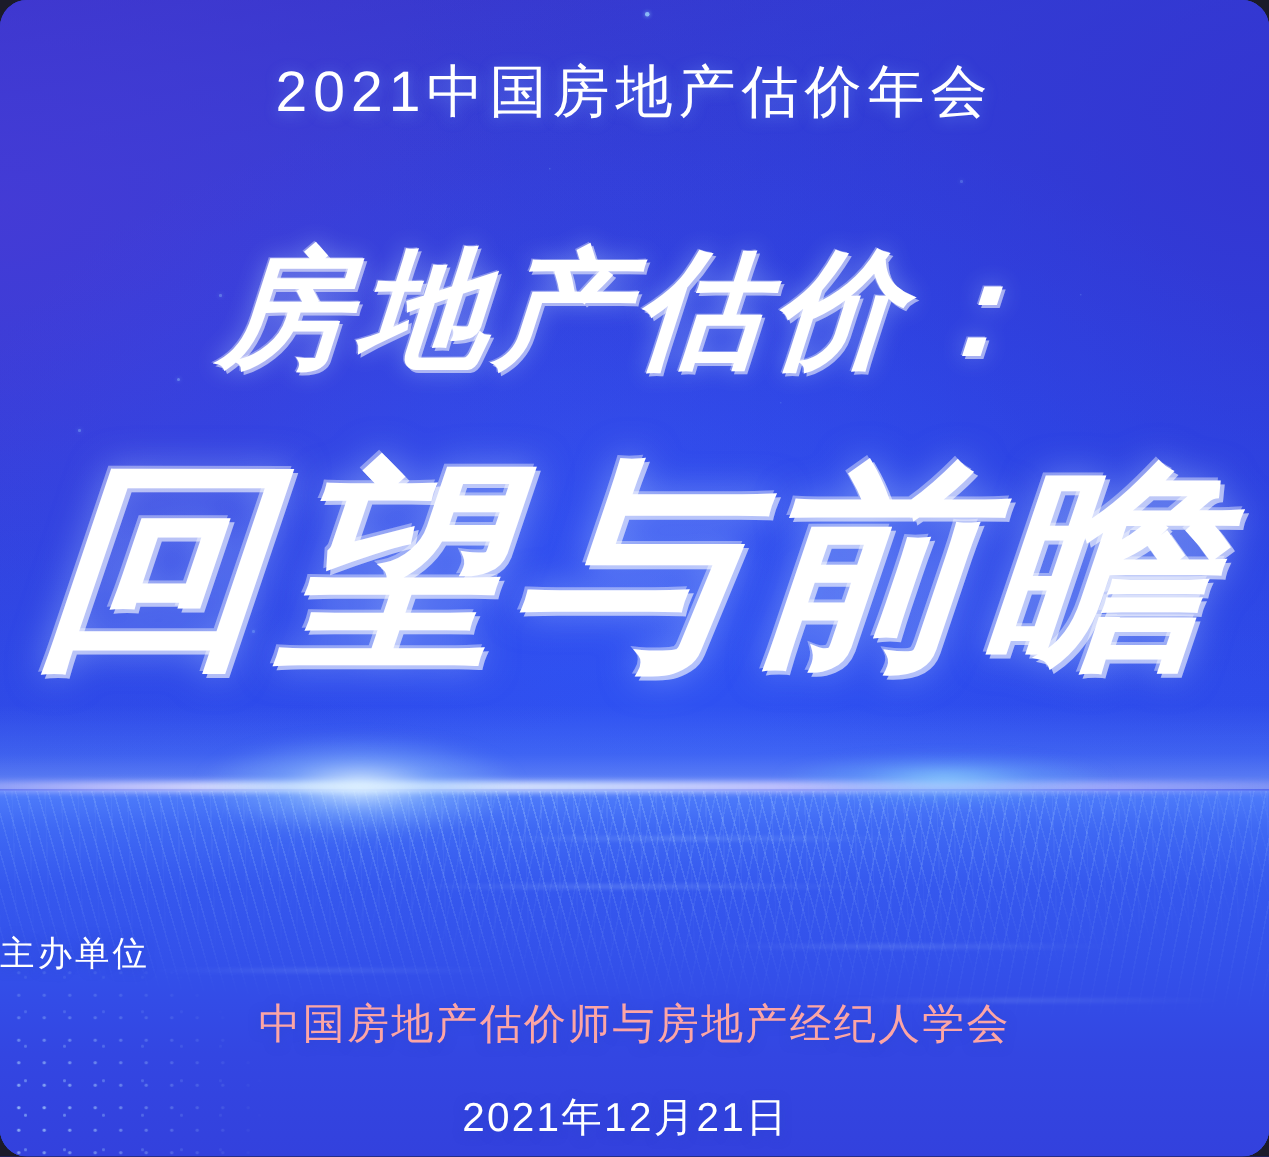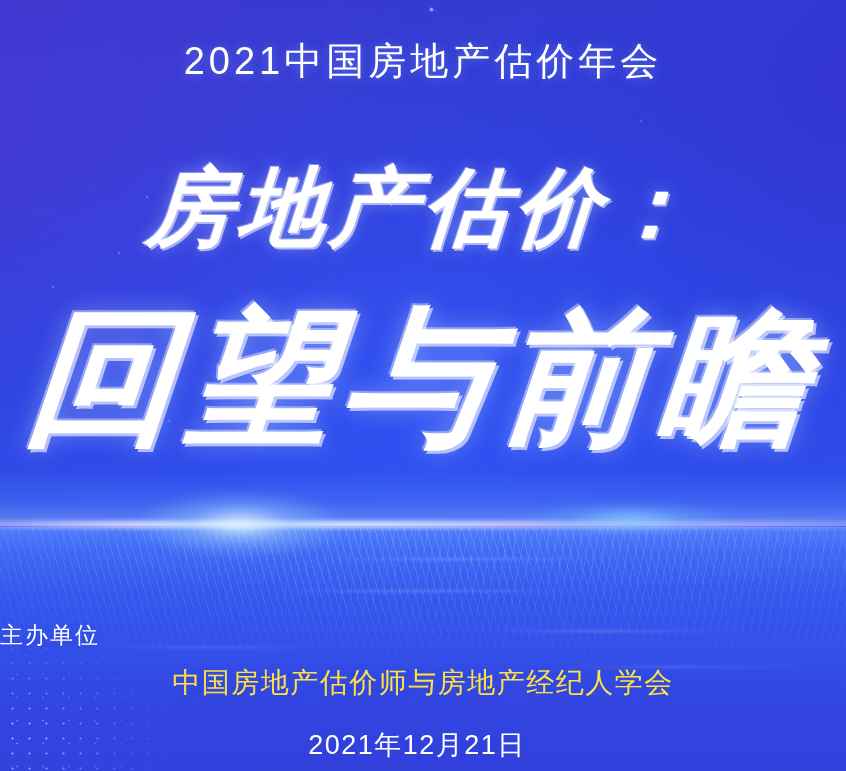--- a/index.html
+++ b/index.html
@@ -7,20 +7,21 @@
     padding: 0;
     background: #1b1b2a;
   }
   #poster {
     position: relative;
     width: 846px;
     height: 771px;
     overflow: hidden;
     font-family: "Liberation Sans", "DejaVu Sans", sans-serif;
     background: #2f3bd2;
+    border-radius: 18px;
     -webkit-font-smoothing: antialiased;
   }
 
   
   .bg-base {
     position: absolute;
     inset: 0;
     background:
       linear-gradient(170deg,
         #3a34c6 0%,
@@ -271,21 +272,21 @@
     letter-spacing: 2px;
     text-shadow: 0 1px 7px rgba(40,70,200,0.5);
     white-space: nowrap;
   }
   .organizer-name {
     position: absolute;
     top: 664px;
     left: 0;
     right: 0;
     text-align: center;
-    color: #fde047;
+    color: #fca5a5;
     font-size: 28px;
     font-weight: 400;
     letter-spacing: 1.5px;
     text-shadow: 0 1px 7px rgba(40,70,200,0.5);
     white-space: nowrap;
   }
   .event-date {
     position: absolute;
     top: 727px;
     left: 0;

